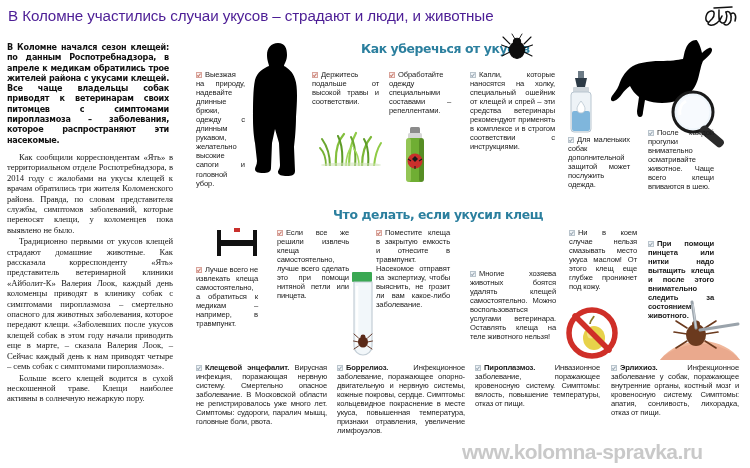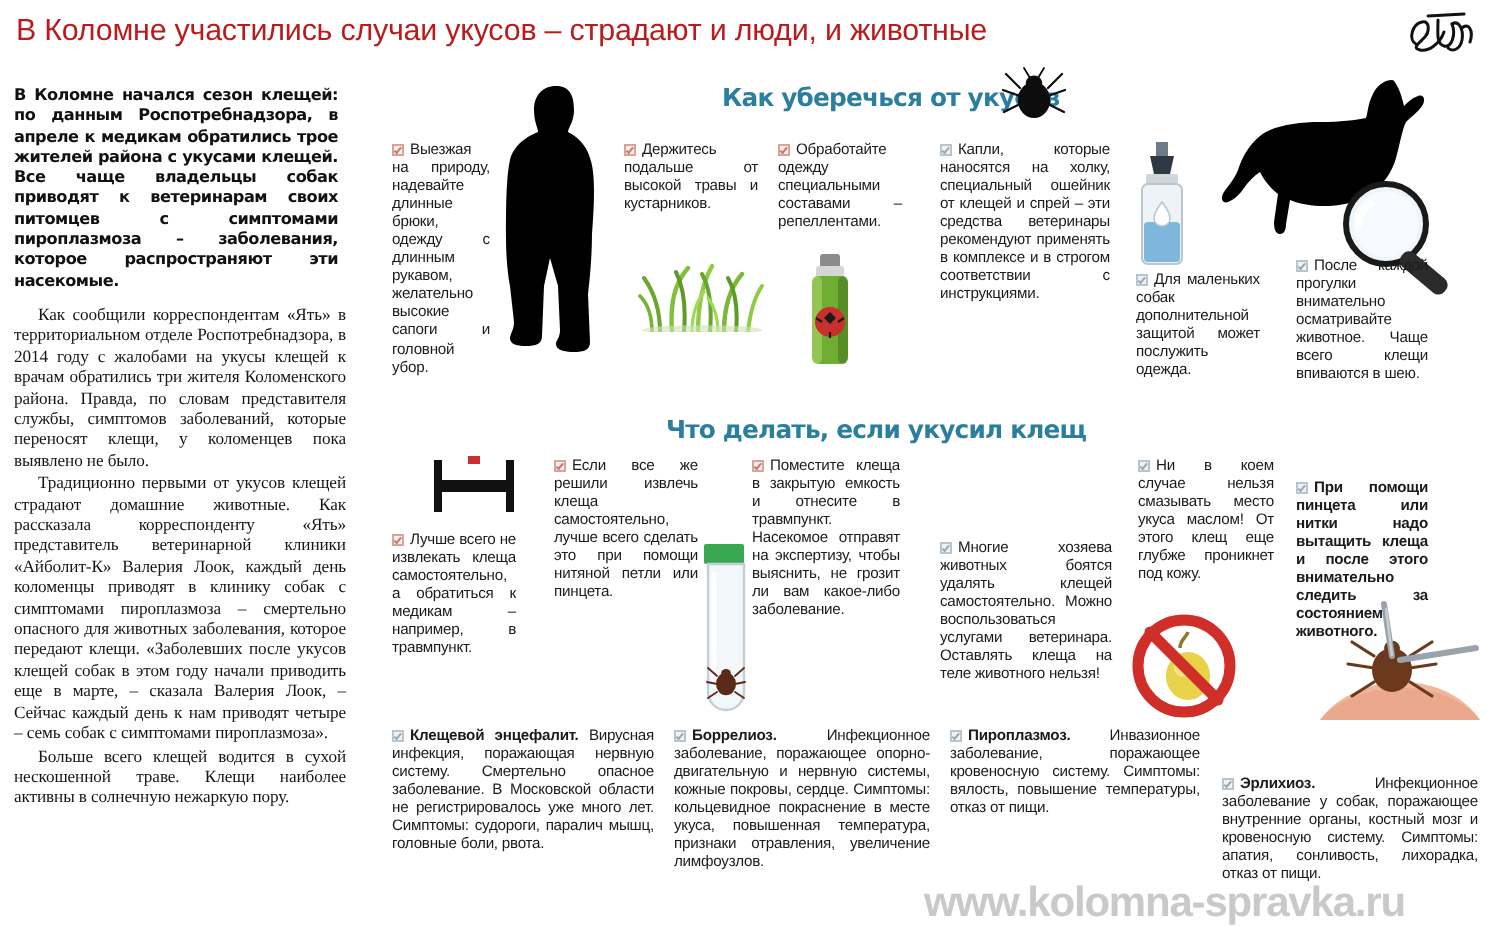--- a/index.html
+++ b/index.html
@@ -29,21 +29,21 @@
     position: absolute;
     left: 8px;
     top: 6px;
     width: 680px;
     height: 26px;
   }
   .head-title {
     font-size: 15.2px;
     font-weight: 400;
     letter-spacing: -0.1px;
-    color: #b91c1c;
+    color: #4c1d95;
     white-space: nowrap;
     line-height: 20px;
   }
   .logo {
     position: absolute;
     right: 6px;
     top: 2px;
     width: 46px;
     height: 28px;
   }
@@ -212,21 +212,21 @@
       C9 86 10 95 11 100 L13 118 C13 122 11 124 11 126 C11 129 14 130 19 130 C24 130 27 129 27 125
       L28 100 L31 86 L35 100 L36 122 C36 126 34 127 34 129 C34 132 38 133 43 133 C48 133 51 132 51 128
       L50 104 C51 96 52 84 52 74 C53 60 54 44 51 36 C49 29 44 25 40 23 C40 21 43 18 43 12 C43 5 41 0 34 0 Z"></path>
   </svg>
 
   <div class="tip" style="left:196px; top:70px; width:49px;">
     <span class="cb cb-red"><span class="cb-sq"></span></span><span>Выезжая на природу, надевайте длинные брюки, одежду с длинным рукавом, желательно высокие сапоги и головной убор.</span>
   </div>
 
   <div class="tip" style="left:312px; top:70px; width:67px;">
-    <span class="cb cb-red"><span class="cb-sq"></span></span><span>Держитесь подальше от высокой травы и кустарников.</span>
+    <span class="cb cb-red"><span class="cb-sq"></span></span><span>Держитесь подальше от высокой травы и соответствии.</span>
   </div>
 
   <svg class="ill grass" style="left:318px; top:128px;" viewBox="0 0 66 38">
     <g stroke-linecap="round" fill="none">
       <path d="M12 38 C12 26 9 18 4 11" stroke="#6aa62f" stroke-width="2"></path>
       <path d="M18 38 C17 24 19 14 26 6" stroke="#83bf3d" stroke-width="2.2"></path>
       <path d="M24 38 C25 26 24 16 20 8" stroke="#5d9b27" stroke-width="2"></path>
       <path d="M31 38 C31 24 33 14 38 5" stroke="#8fcb46" stroke-width="2.2"></path>
       <path d="M37 38 C38 26 37 16 33 9" stroke="#6aa62f" stroke-width="2"></path>
       <path d="M44 38 C44 25 47 16 53 9" stroke="#7cb837" stroke-width="2.2"></path>
@@ -370,19 +370,19 @@
   </div>
 
   <div class="tip" style="left:337px; top:363px; width:128px;">
     <span class="cb"><span class="cb-sq"></span></span><b>Боррелиоз.</b><span> Инфекционное заболевание, поражающее опорно-двигательную и нервную системы, кожные покровы, сердце. Симптомы: кольцевидное покраснение в месте укуса, повышенная температура, признаки отравления, увеличение лимфоузлов.</span>
   </div>
 
   <div class="tip" style="left:475px; top:363px; width:125px;">
     <span class="cb"><span class="cb-sq"></span></span><b>Пироплазмоз.</b><span> Инвазионное заболевание, поражающее кровеносную систему. Симптомы: вялость, повышение температуры, отказ от пищи.</span>
   </div>
 
-  <div class="tip" style="left:611px; top:363px; width:128px;margin-top:24px;">
+  <div class="tip" style="left:611px; top:363px; width:128px;">
     <span class="cb"><span class="cb-sq"></span></span><b>Эрлихиоз.</b><span> Инфекционное заболевание у собак, поражающее внутренние органы, костный мозг и кровеносную систему. Симптомы: апатия, сонливость, лихорадка, отказ от пищи.</span>
   </div>
 
   <div class="site-url">www.kolomna-spravka.ru</div>
 
 </div>
 
 </body></html>

